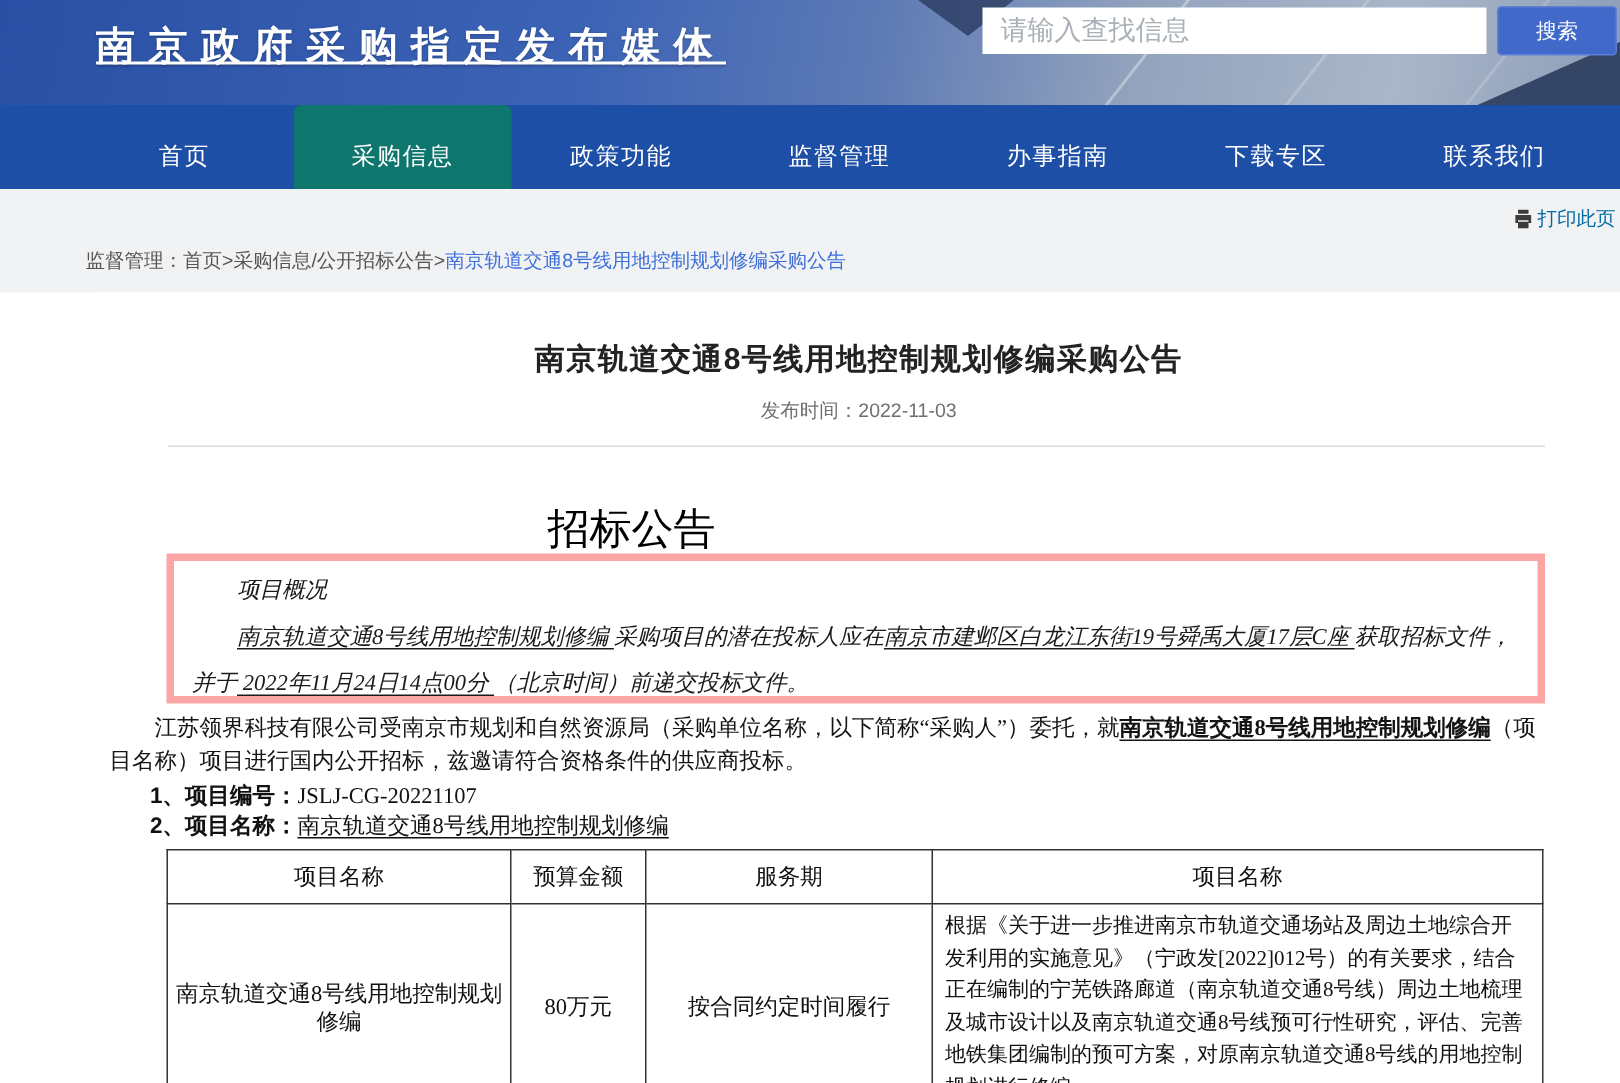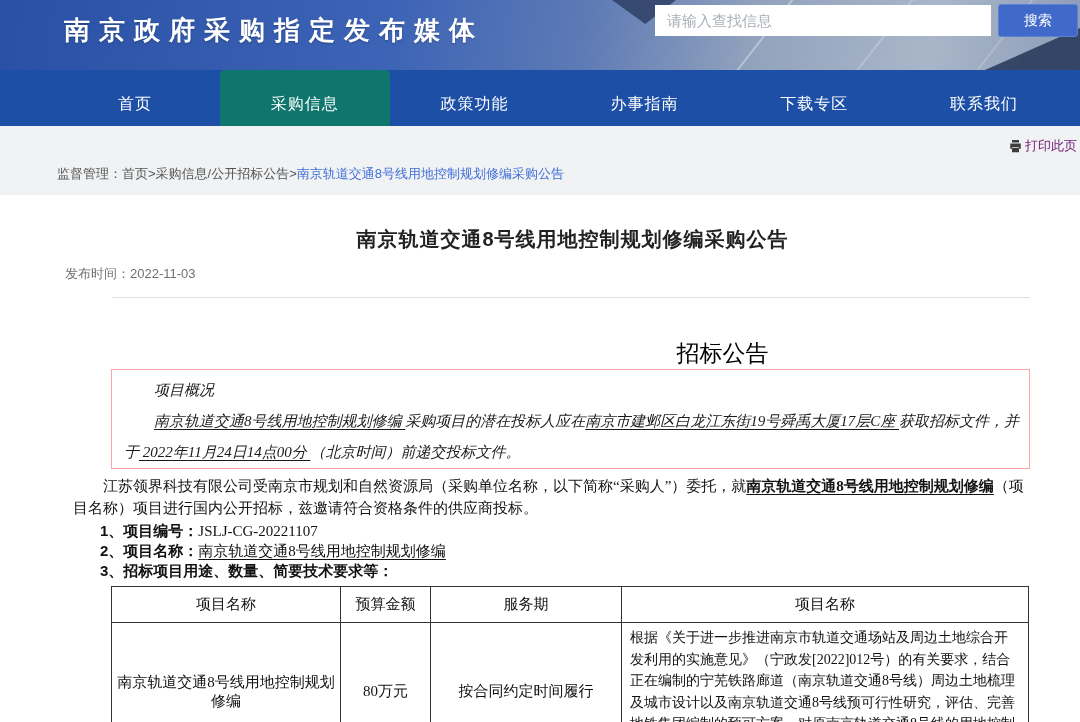--- a/index.html
+++ b/index.html
@@ -14,24 +14,25 @@
     background:linear-gradient(100deg,#2950a4 0%,#3c63b6 36%,#5d7ab5 54%,#93a3bd 70%,#a9b6c9 86%,#8d9db8 100%);
   }
   .streak { position:absolute; width:2px; height:160px; background:rgba(255,255,255,.35); transform:rotate(38deg); top:-40px; }
   .s1 { left:760px; } .s2 { left:880px; opacity:.6; } .s3 { left:1000px; opacity:.5; }
   .dark-wedge { position:absolute; right:0; bottom:0; width:95px; height:42px; background:#2a3b5c; clip-path:polygon(100% 0,100% 100%,0 100%); opacity:.9; }
   .dark-wedge2 { position:absolute; left:612px; top:0; width:64px; height:24px; background:#26355a; clip-path:polygon(0 0,100% 0,52% 100%); opacity:.75; }
   .site-title {
     position:absolute; left:64px; top:13px; margin:0; color:#fff;
     font-size:26px; font-weight:bold; letter-spacing:9px; white-space:nowrap;
     text-shadow:0 1px 2px rgba(0,0,0,.25);
+    text-decoration:underline;
   }
   .search-input {
     position:absolute; left:655px; top:5px; width:312px; height:31px;
-    border:none; outline:none; padding:0 12px; font-size:15px; color:#333;
+    border:none; outline:none; padding:0 12px; font-size:18px; color:#333;
     border-radius:0; background:#fff; font-family:"Liberation Sans",sans-serif;
   }
   .search-input::placeholder { color:#aab0b8; }
   .search-btn {
     position:absolute; left:998px; top:4px; width:80px; height:33px;
     background:#4169c9; color:#fff; border:1px solid #5e80d4; border-radius:3px;
     font-size:14px; cursor:pointer; font-family:"Liberation Sans",sans-serif;
   }
 
   
@@ -43,41 +44,41 @@
     flex:1; display:flex; align-items:center; justify-content:center;
     color:#fff; font-size:16px; letter-spacing:1px; cursor:pointer; white-space:nowrap;
   }
   .nav-item.active { background:#0f766e; border-radius:5px; }
 
   
   .strip { position:absolute; top:126px; left:0; width:1080px; height:69px; background:#f1f2f4; }
   .breadcrumb { position:absolute; left:57px; top:39px; font-size:13px; color:#555; white-space:nowrap; }
   .breadcrumb .current { color:#3f6fd8; cursor:pointer; }
   .print {
-    position:absolute; right:3px; top:11px; font-size:13px; color:#701a75;
+    position:absolute; right:3px; top:11px; font-size:13px; color:#0369a1;
     display:flex; align-items:center; gap:2px; cursor:pointer;
   }
 
   
   .panel {
     position:absolute; top:195px; left:65px; width:1015px; height:527px; background:#fff;
     box-sizing:border-box; color:#111;
     font-family:"Liberation Serif","DejaVu Serif",serif;
   }
   .art-title {
     margin:31px 0 0; text-align:center; font-size:20px; font-weight:bold; color:#222;
     letter-spacing:1px; font-family:"Liberation Sans",sans-serif;
   }
-  .pub-time { text-align:left; font-size:13px; color:#707070; margin-top:12px; font-family:"Liberation Sans",sans-serif; }
+  .pub-time { text-align:center; font-size:13px; color:#707070; margin-top:12px; font-family:"Liberation Sans",sans-serif; }
   .divider { border:none; border-top:1px solid #ddd; margin:14px 50px 0 47px; }
 
-  .section-heading { margin:43px 0 0 300px; font-size:23px; font-weight:normal; color:#000; line-height:26px;text-align:center; }
+  .section-heading { margin:43px 0 0 300px; font-size:28px; font-weight:normal; color:#000; line-height:26px; }
 
   .overview-box {
-    margin:2px 50px 0 46px; border:1px solid #fca5a5; height:100px; box-sizing:border-box;
+    margin:2px 50px 0 46px; border:5px solid #fca5a5; height:100px; box-sizing:border-box;
     padding:5px 10px 0 12px; font-style:italic; font-size:15px; color:#1a1a1a;
   }
   .overview-box p { margin:0; line-height:31px; text-indent:2em; }
   .u { text-decoration:underline; text-underline-offset:3px; }
 
   .intro { margin:7px 50px 0 8px; font-size:15px; line-height:21.5px; text-indent:2em; color:#141414; }
   .intro .proj { font-weight:bold; text-decoration:underline; text-underline-offset:3px; }
 
   .item-list { margin:2px 0 0 35px; }
   .item { margin:0; font-size:15px; line-height:20px; color:#111; }
@@ -100,20 +101,21 @@
   <div class="dark-wedge2"></div>
   <h1 class="site-title">南京政府采购指定发布媒体</h1>
   <input class="search-input" type="text" placeholder="请输入查找信息" style="">
   <button class="search-btn">搜索</button>
 </div>
 
 <div class="nav">
   <div class="nav-item">首页</div>
   <div class="nav-item active">采购信息</div>
   <div class="nav-item">政策功能</div>
+  <div class="nav-item">监督管理</div>
   <div class="nav-item">办事指南</div>
   <div class="nav-item">下载专区</div>
   <div class="nav-item">联系我们</div>
 </div>
 
 <div class="strip">
   <div class="breadcrumb">
     <span>监督管理：</span><span>首页&gt;采购信息/公开招标公告&gt;</span><span class="current">南京轨道交通8号线用地控制规划修编采购公告</span>
   </div>
   <div class="print">
@@ -137,21 +139,20 @@
   <div class="overview-box">
     <p>项目概况</p>
     <p><span class="u">南京轨道交通8号线用地控制规划修编 </span><span>采购项目的潜在投标人应在</span><span class="u">南京市建邺区白龙江东街19号舜禹大厦17层C座 </span><span>获取招标文件，并于</span><span class="u"> 2022年11月24日14点00分 </span><span>（北京时间）前递交投标文件。</span></p>
   </div>
 
   <p class="intro"><span>江苏领界科技有限公司受南京市规划和自然资源局（采购单位名称，以下简称“采购人”）委托，就</span><span class="proj">南京轨道交通8号线用地控制规划修编</span><span>（项目名称）项目进行国内公开招标，兹邀请符合资格条件的供应商投标。</span></p>
 
   <div class="item-list">
     <p class="item"><b>1、项目编号：</b><span>JSLJ-CG-20221107</span></p>
     <p class="item"><b>2、项目名称：</b><span class="u">南京轨道交通8号线用地控制规划修编</span></p>
-    <p class="item"><b>3、招标项目用途、数量、简要技术要求等：</b></p>
   </div>
 
   <table class="req-table">
     <colgroup>
       <col style="width:229px">
         <col style="width:90px">
         <col style="width:191px">
         <col style="width:407px">
     </colgroup>
     <thead>

